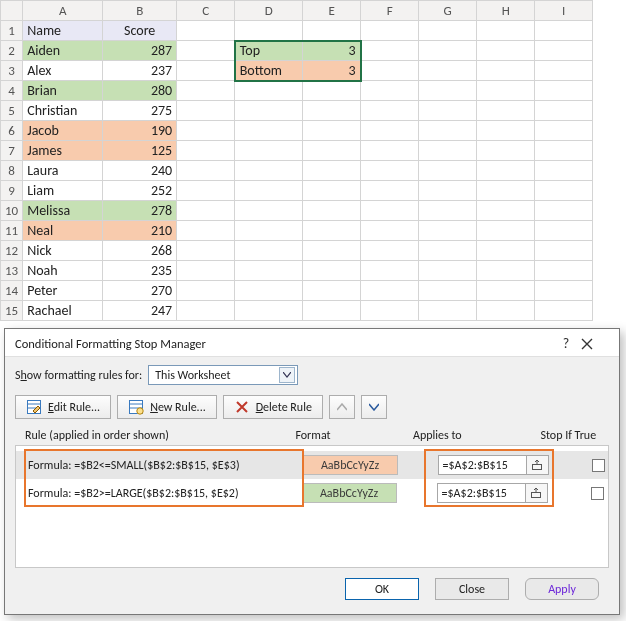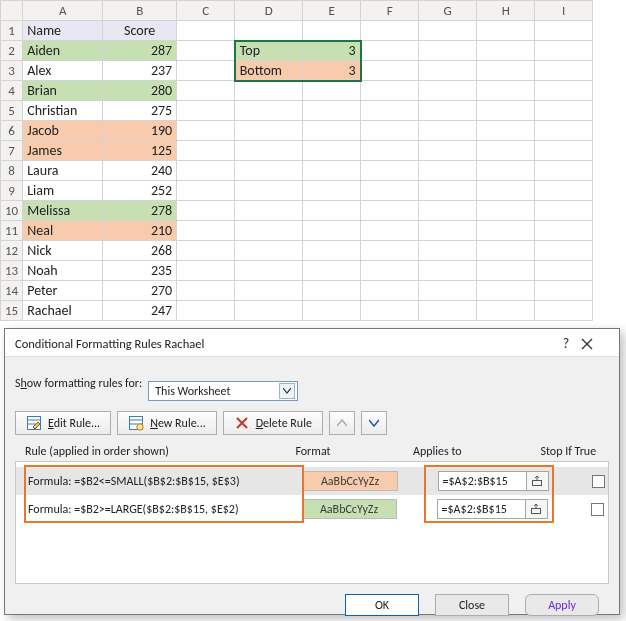--- a/index.html
+++ b/index.html
@@ -76,21 +76,21 @@
   .dlg-title .t { flex: 1; font-size: 12.5px; }
   .win-btn { width: 30px; text-align: center; font-size: 14px; color: #333; }
   .dlg-body { padding: 8px 10px 6px 10px; }
   .row { display: flex; align-items: center; gap: 6px; }
   .label-u { }
   .u { text-decoration: underline; }
   .combo {
     display: inline-flex; align-items: center;
     border: 1px solid #7a99b8;
     background: #fff; height: 20px;
-    padding: 0 2px 0 6px; min-width: 150px; margin-top: 16px;
+    padding: 0 2px 0 6px; min-width: 150px;
   }
   .combo .arrow {
     width: 16px; height: 16px; margin-left: auto;
     border: 1px solid #9db5cc; background: #eef3f8;
     display: flex; align-items: center; justify-content: center;
   }
   .toolbar { display: flex; gap: 6px; margin: 10px 0 6px 0; align-items: center; }
   .btn {
     display: inline-flex; align-items: center; gap: 6px;
     border: 1px solid #adadad; background: linear-gradient(#fdfdfd,#ececec);
@@ -335,21 +335,21 @@
         <td></td>
         <td></td>
         <td></td>
         <td></td>
       </tr>
     </tbody>
 </table>
 
 <div class="dialog">
   <div class="dlg-title">
-    <span class="t">Conditional Formatting Rules Rachael</span>
+    <span class="t">Conditional Formatting Stop Manager</span>
     <span class="win-btn">?</span>
     <span class="win-btn">
       <svg width="12" height="12" viewBox="0 0 12 12">
           <path d="M1 1 L11 11 M11 1 L1 11" stroke="#333" stroke-width="1.4"></path>
         </svg>
     </span>
   </div>
   <div class="dlg-body">
     <div class="row">
       <span class="label-u"><span>S</span><span class="u">h</span><span>ow formatting rules for:</span></span>

